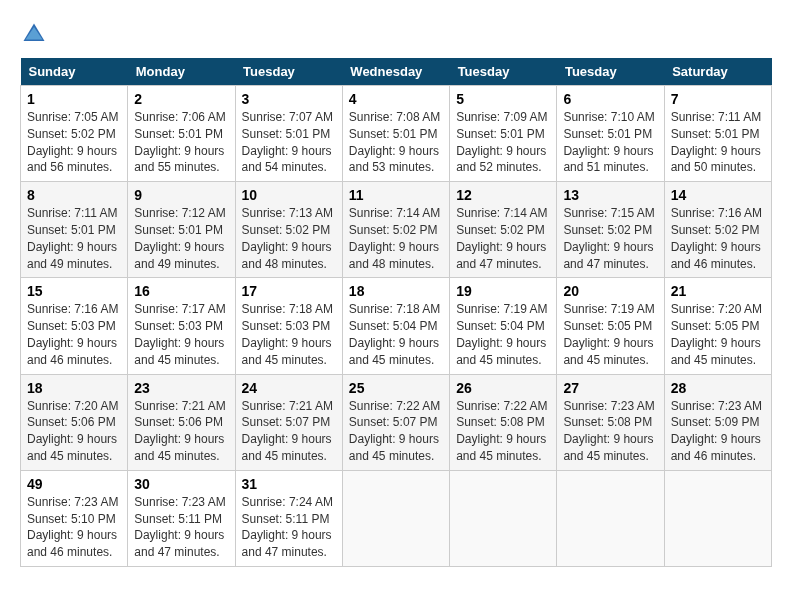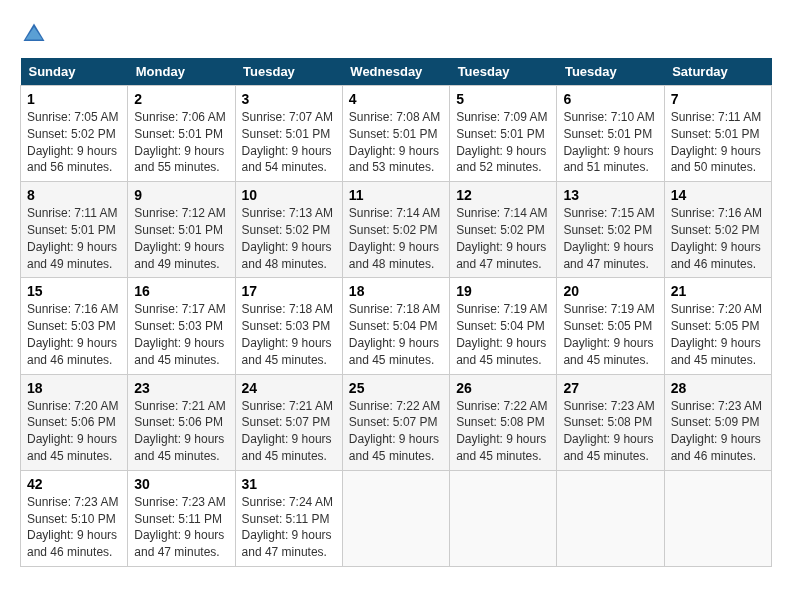--- a/index.html
+++ b/index.html
@@ -343,21 +343,21 @@
         <span class="day-number">28</span>
         <div class="day-content">
           Sunrise: 7:23 AM<br>
           Sunset: 5:09 PM<br>
           Daylight: 9 hours and 46 minutes.
         </div>
       </td>
       </tr>
       <tr>
         <td>
-        <span class="day-number">42</span>
+        <span class="day-number">49</span>
         <div class="day-content">
           Sunrise: 7:23 AM<br>
           Sunset: 5:10 PM<br>
           Daylight: 9 hours and 46 minutes.
         </div>
       </td>
         <td>
         <span class="day-number">30</span>
         <div class="day-content">
           Sunrise: 7:23 AM<br>

